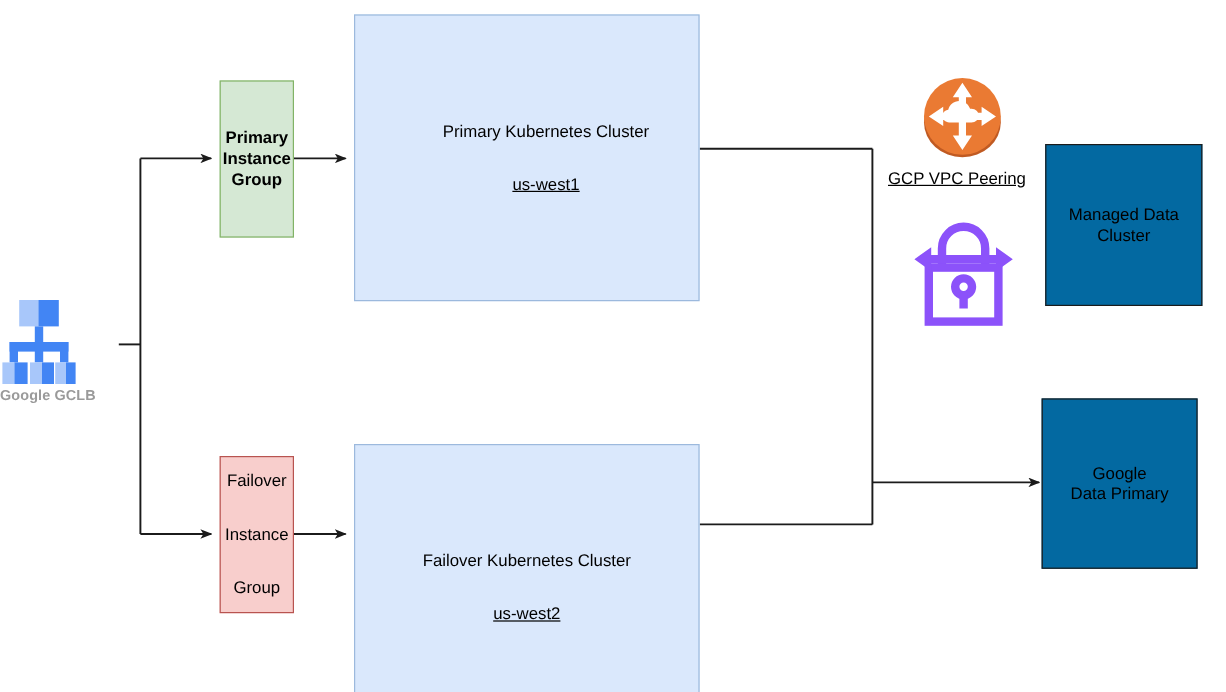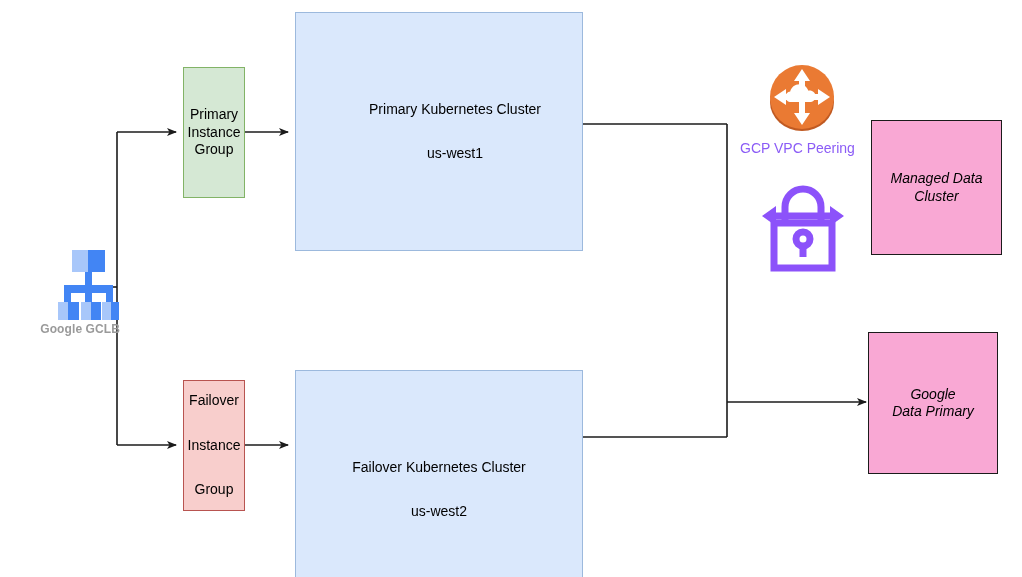--- a/index.html
+++ b/index.html
@@ -38,62 +38,63 @@
     line-height: 1.25;
   }
   
   .cluster {
     background: #dae8fc;
     border: 1px solid #9cb9dd;
     font-size: 14px;
   }
   .cluster .line2 {
     margin-top: 26px;
+    text-decoration: underline;
   }
   
   .igroup {
     font-size: 14px;
   }
   .igroup.primary {
     background: #d5e8d4;
     border: 1px solid #82b366;
   }
   .igroup.failover {
     background: #f8cecc;
     border: 1px solid #b85450;
   }
   
   .dsvc {
-    background: #f9a8d4;
+    background: #0369a1;
     border: 1px solid #1b1b1b;
     font-size: 14px;
-    font-style: italic;
   }
   
   .gclb {
     position: absolute;
     width: 120px;
     display: flex;
     flex-direction: column;
-    align-items: flex-end;
+    align-items: flex-start;
   }
   .gclb-label {
     font-size: 12px;
     font-weight: bold;
     color: #9a9a9a;
     margin-top: 2px;
     letter-spacing: .1px;
   }
   .icon-svg { display: block; }
   
   .peer-label {
     position: absolute;
     font-size: 14px;
-    color: #8b5cf6;
+    color: #000000;
     white-space: nowrap;
+    text-decoration: underline;
   }
   .abs-icon { position: absolute; }
 </style>
 </head>
 <body>
 
 <div id="canvas">
 
   <svg id="wires" viewBox="0 0 1022 577" xmlns="http://www.w3.org/2000/svg">
     <defs>
@@ -142,21 +143,21 @@
         <rect x="12" y="54" width="11" height="20" fill="#4285f4"></rect>
         <rect x="25" y="54" width="10" height="20" fill="#a8c7fa"></rect>
         <rect x="35" y="54" width="10" height="20" fill="#4285f4"></rect>
         <rect x="46" y="54" width="9" height="20" fill="#a8c7fa"></rect>
         <rect x="55" y="54" width="8" height="20" fill="#4285f4"></rect>
       </svg>
     </span>
     <span class="gclb-label">Google GCLB</span>
   </div>
 
-  <div class="node igroup primary" style="left:183px; top:67px; width:62px; height:131px;">
+  <div class="node igroup primary" style="left:183px; top:67px; width:62px; height:131px;font-weight:bold;">
     <span>Primary</span>
     <span>Instance</span>
     <span>Group</span>
   </div>
 
   <div class="node igroup failover" style="left:183px; top:380px; width:62px; height:131px;gap:27px;">
     <span>Failover</span>
     <span>Instance</span>
     <span>Group</span>
   </div>

